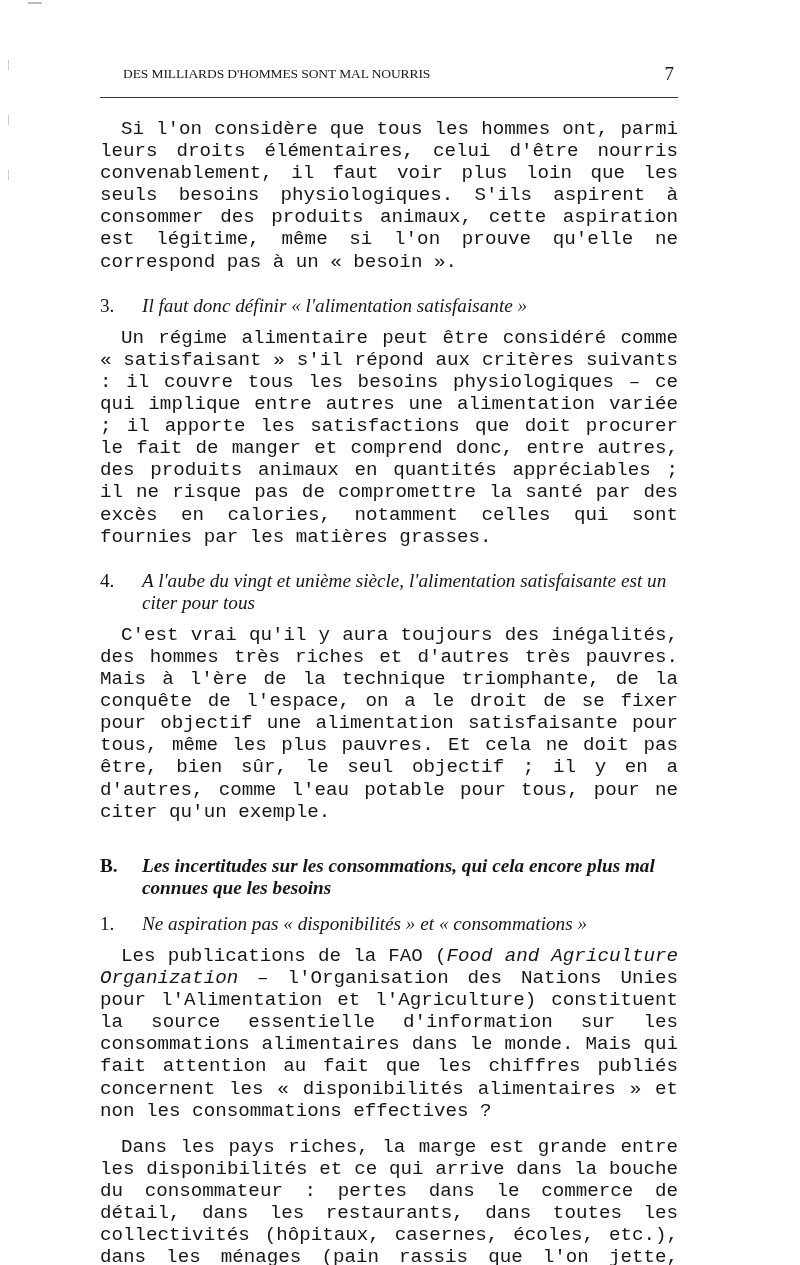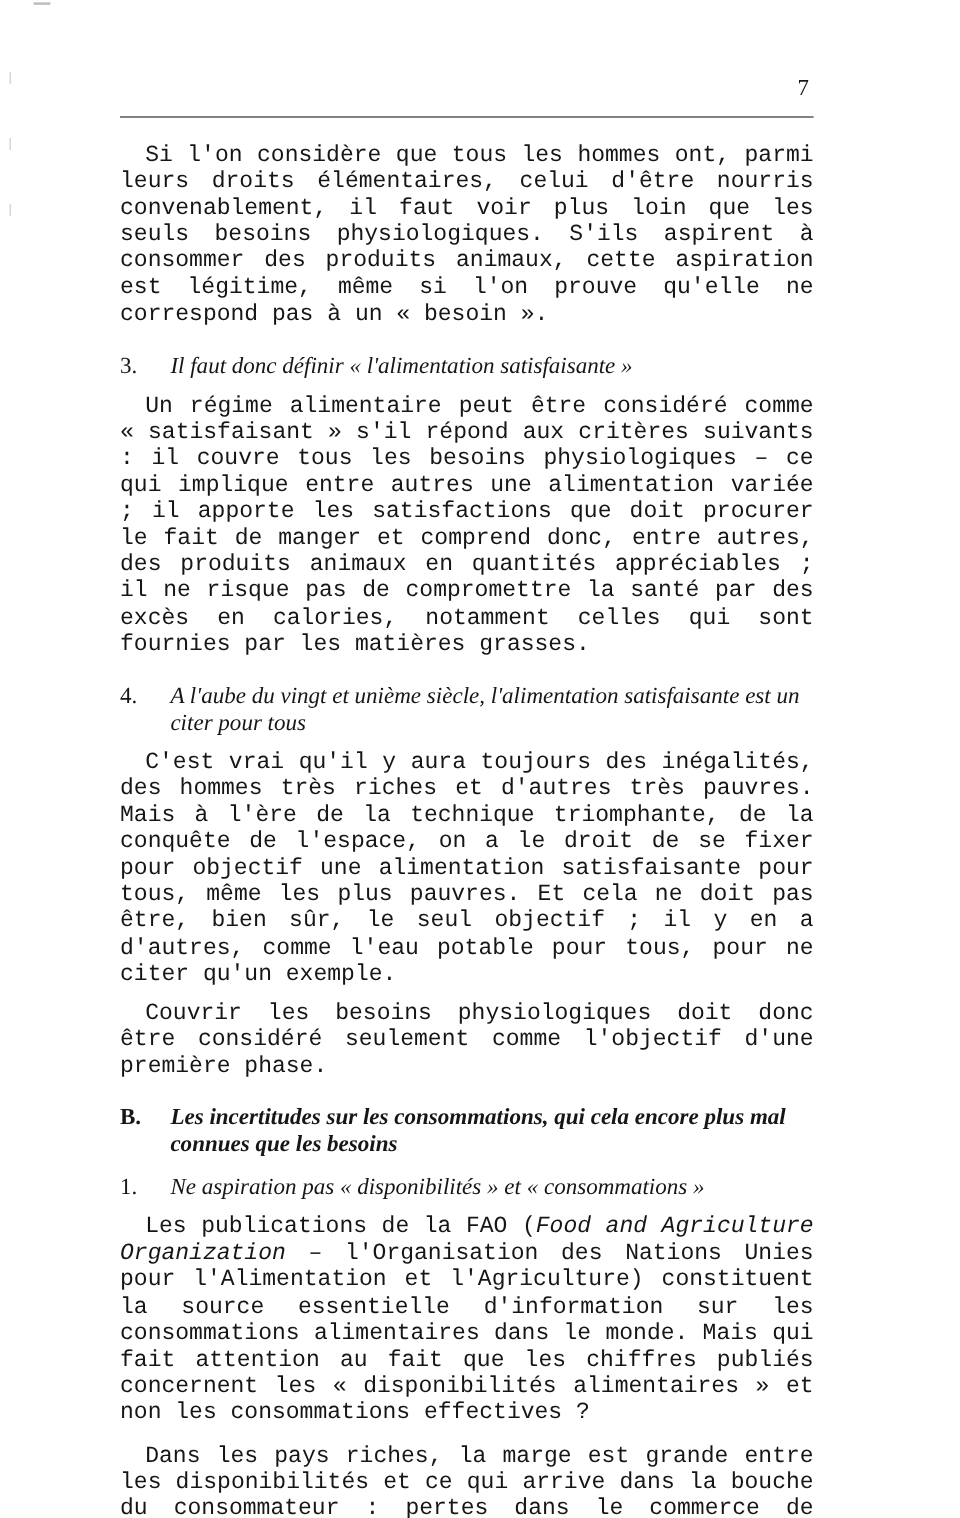--- a/index.html
+++ b/index.html
@@ -37,20 +37,21 @@
 
 <div class="top-mark"></div>
 <div class="margin-marks">
     <span></span>
     <span></span>
     <span></span>
   </div>
 
 <div class="page">
   <div class="running-head">
+    <span class="running-title">DES MILLIARDS D'HOMMES SONT MAL NOURRIS</span>
     <span class="page-number">7</span>
   </div>
   <div class="head-rule"></div>
 
   <div class="body">
     <p>Si l'on considère que tous les hommes ont, parmi leurs droits élémentaires, celui d'être nourris convenablement, il faut voir plus loin que les seuls besoins physiologiques. S'ils aspirent à consommer des produits animaux, cette aspiration est légitime, même si l'on prouve qu'elle ne correspond pas à un « besoin ».</p>
 
     <div class="gap-l"></div>
     <div class="heading">
       <span class="num">3.</span>
@@ -60,21 +61,20 @@
     <p>Un régime alimentaire peut être considéré comme « satisfaisant » s'il répond aux critères suivants : il couvre tous les besoins physiologiques – ce qui implique entre autres une alimentation variée ; il apporte les satisfactions que doit procurer le fait de manger et comprend donc, entre autres, des produits animaux en quantités appréciables ; il ne risque pas de compromettre la santé par des excès en calories, notamment celles qui sont fournies par les matières grasses.</p>
 
     <div class="gap-l"></div>
     <div class="heading">
       <span class="num">4.</span>
       <span class="txt">A l'aube du vingt et unième siècle, l'alimentation satisfaisante est un citer pour tous</span>
     </div>
     <div class="gap-s"></div>
     <p>C'est vrai qu'il y aura toujours des inégalités, des hommes très riches et d'autres très pauvres. Mais à l'ère de la technique triomphante, de la conquête de l'espace, on a le droit de se fixer pour objectif une alimentation satisfaisante pour tous, même les plus pauvres. Et cela ne doit pas être, bien sûr, le seul objectif ; il y en a d'autres, comme l'eau potable pour tous, pour ne citer qu'un exemple.</p>
     <div class="gap-s"></div>
-    <p>Couvrir les besoins physiologiques doit donc être considéré seulement comme l'objectif d'une première phase.</p>
 
     <div class="gap-l"></div>
     <div class="heading bold">
       <span class="num">B.</span>
       <span class="txt">Les incertitudes sur les consommations, qui cela encore plus mal connues que les besoins</span>
     </div>
     <div class="gap-m"></div>
     <div class="heading">
       <span class="num">1.</span>
       <span class="txt">Ne aspiration pas « disponibilités » et « consommations »</span>

